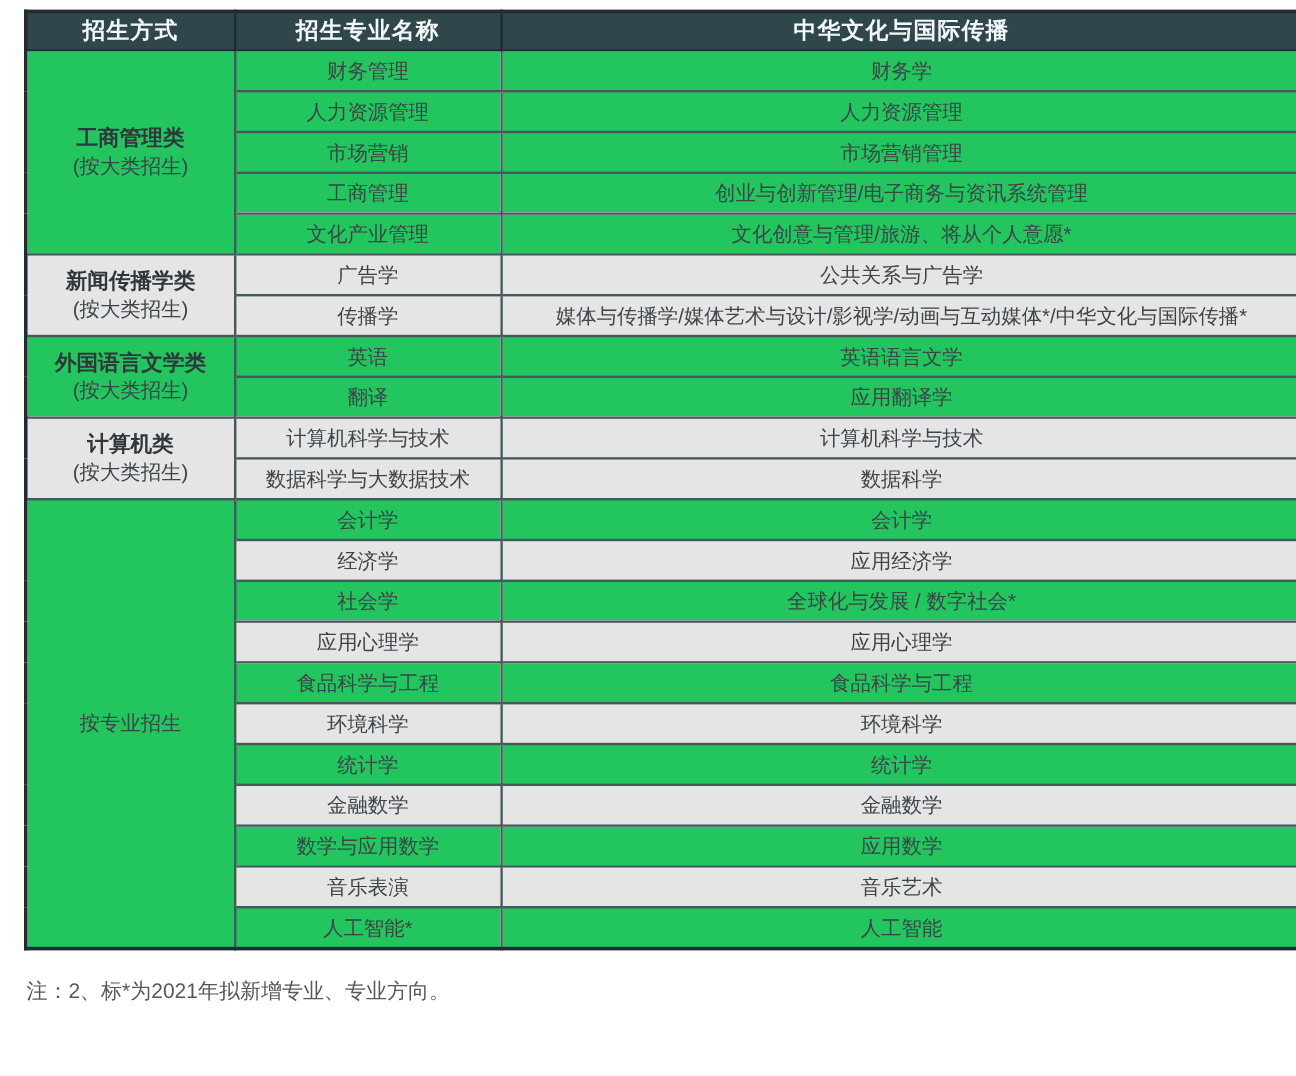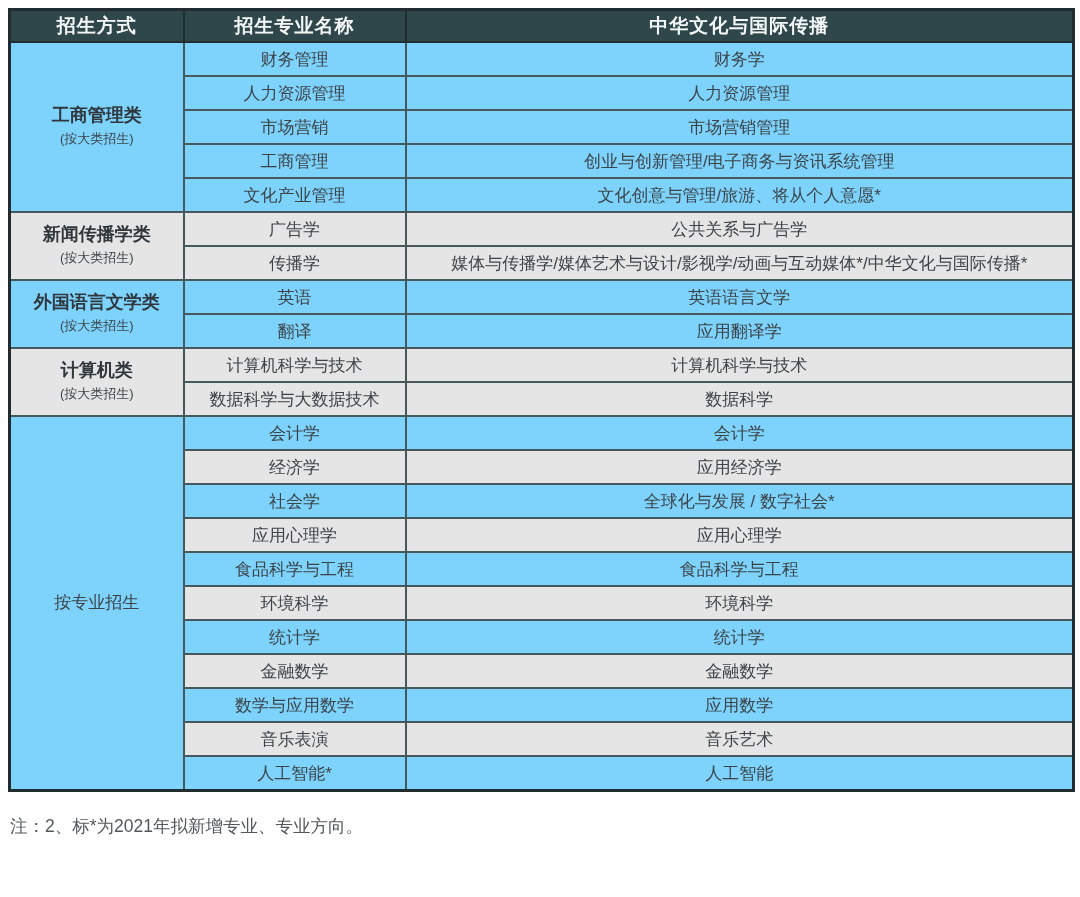--- a/index.html
+++ b/index.html
@@ -6,21 +6,21 @@
     margin: 0;
     padding: 0;
     background: #ffffff;
     width: 1080px;
     font-family: "Liberation Sans", "DejaVu Sans", sans-serif;
   }
   .page {
     width: 1080px;
     height: 897px;
     box-sizing: border-box;
-    padding: 8px 8px 0 8px;
+    padding: 8px 8px 0 20px;
     background: #ffffff;
   }
   table.adm {
     border-collapse: collapse;
     width: 1064px;
     table-layout: fixed;
     border: 3px solid #202c30;
   }
   table.adm th {
     background: #2f474b;
@@ -48,25 +48,25 @@
     font-weight: bold;
     color: #30373c;
     line-height: 24px;
   }
   td.cat .cat-name.regular {
     font-weight: normal;
     font-size: 17px;
     color: #3d4449;
   }
   td.cat .cat-note {
-    font-size: 13px;
+    font-size: 17px;
     font-weight: normal;
     line-height: 24px;
   }
-  .bg-white { background: #7dd3fc; }
+  .bg-white { background: #22c55e; }
   .bg-blue  { background: #e5e5e5; }
   .notes {
     display: flex;
     margin: 19px 4px 0 2px;
     font-size: 17.5px;
     color: #53585d;
     line-height: 30px;
     width: 1062px;
   }
   .note-label { flex: 0 0 auto; white-space: nowrap; }

